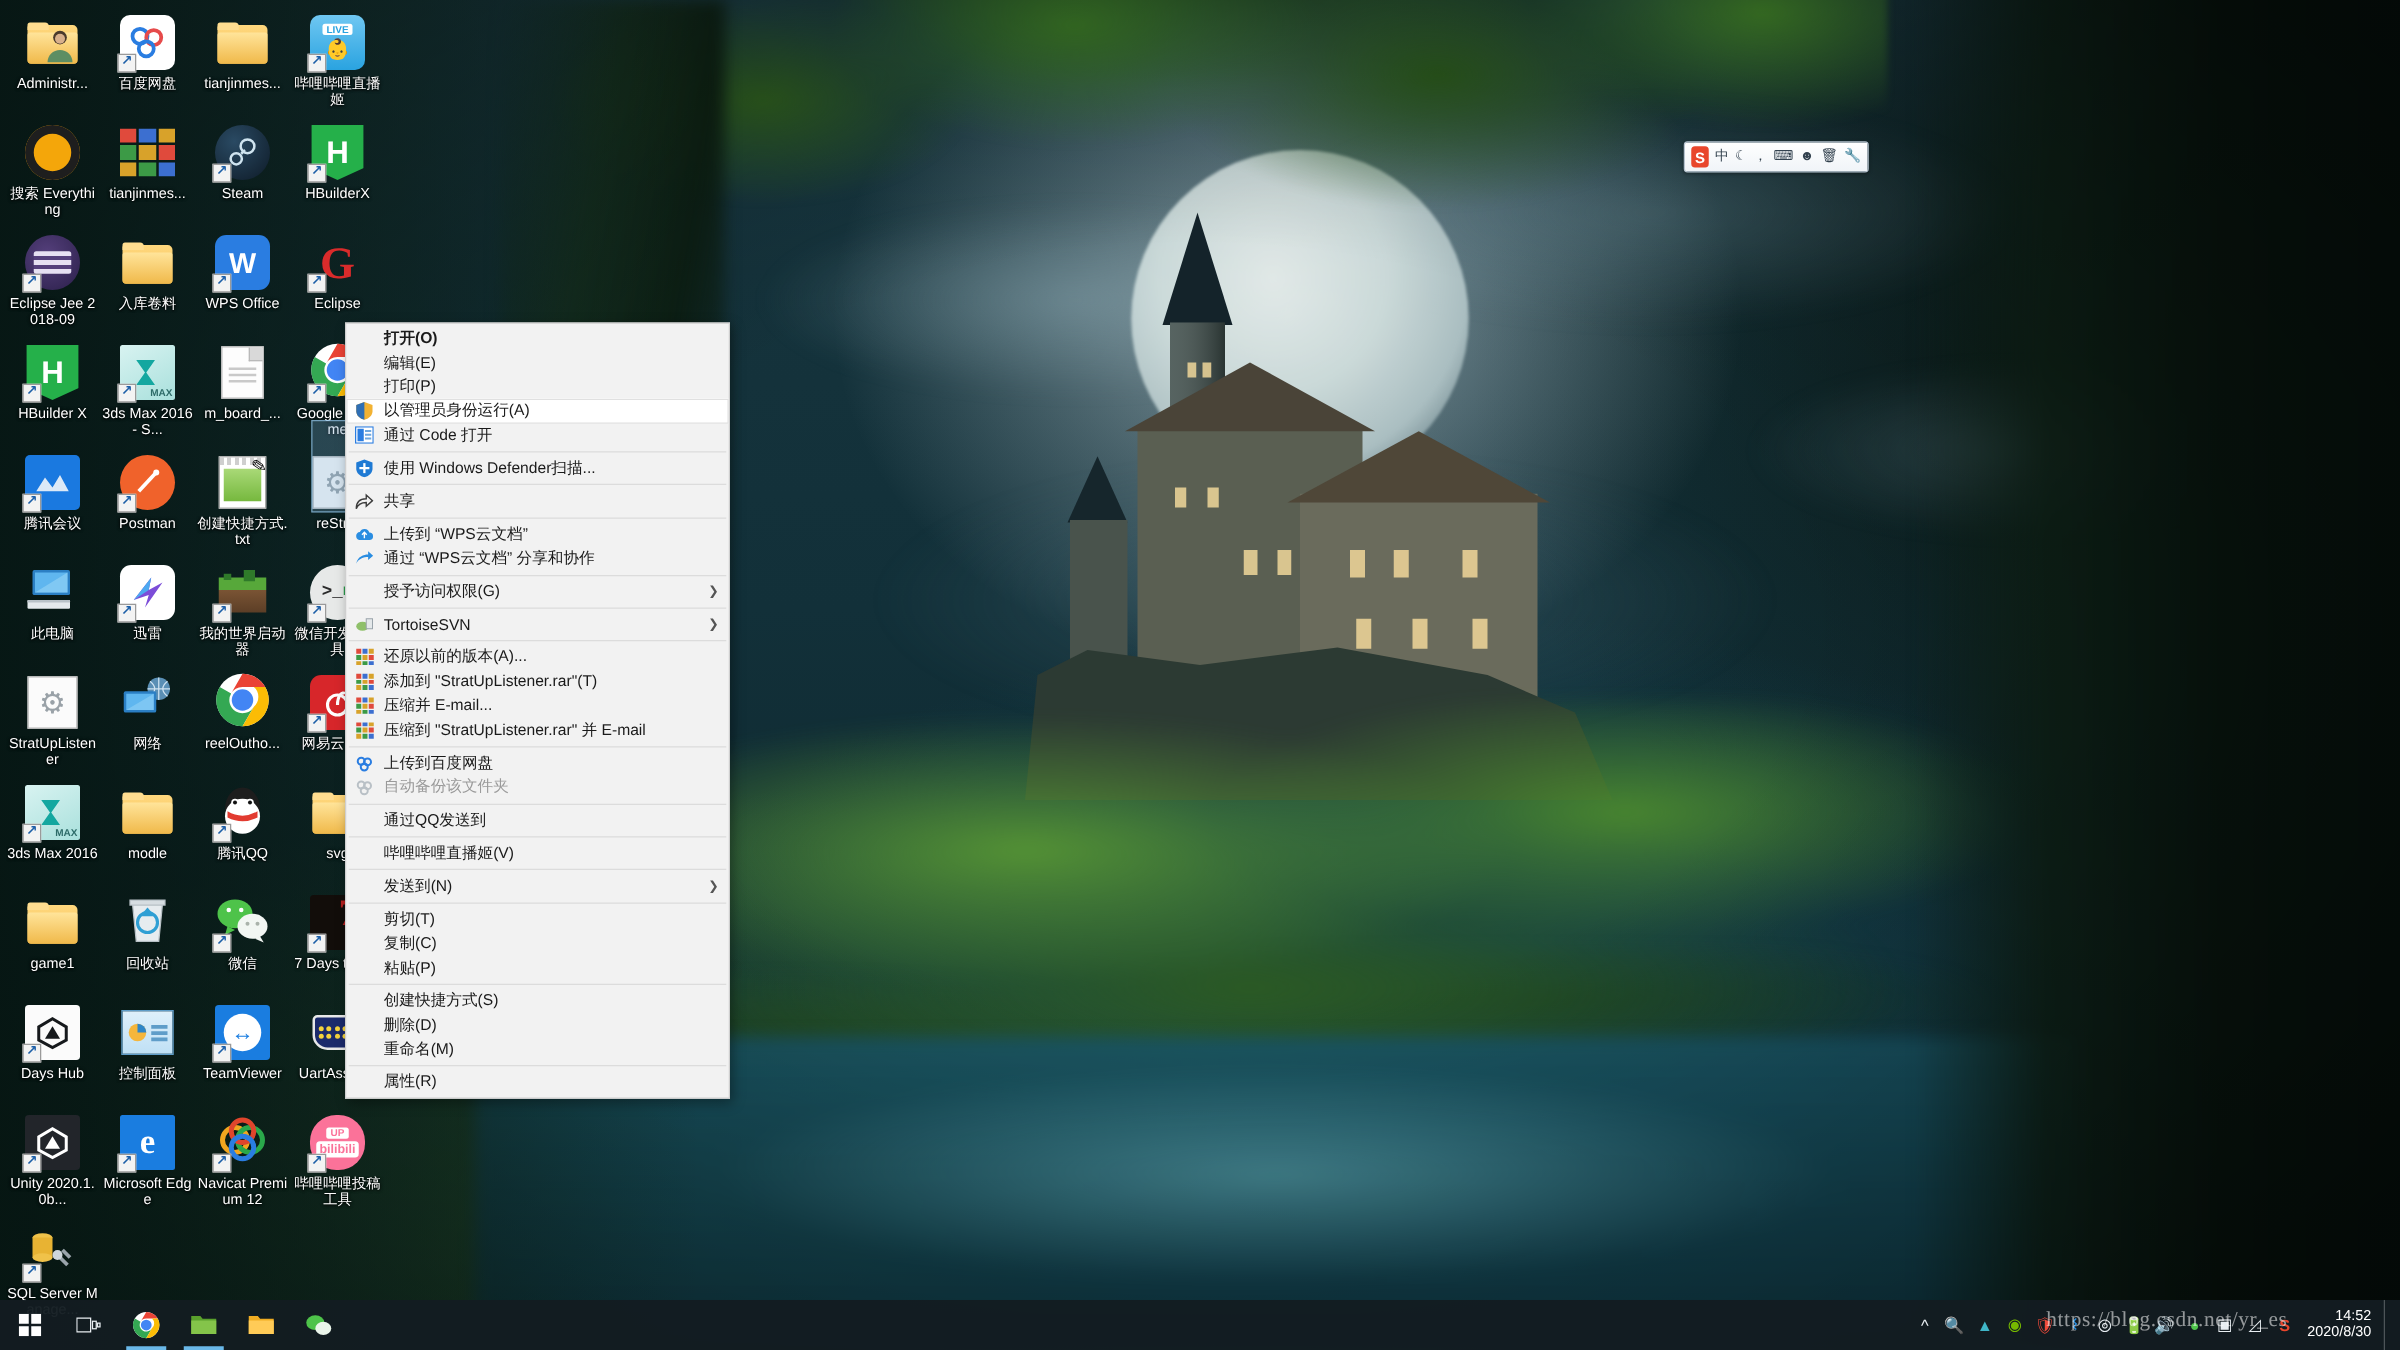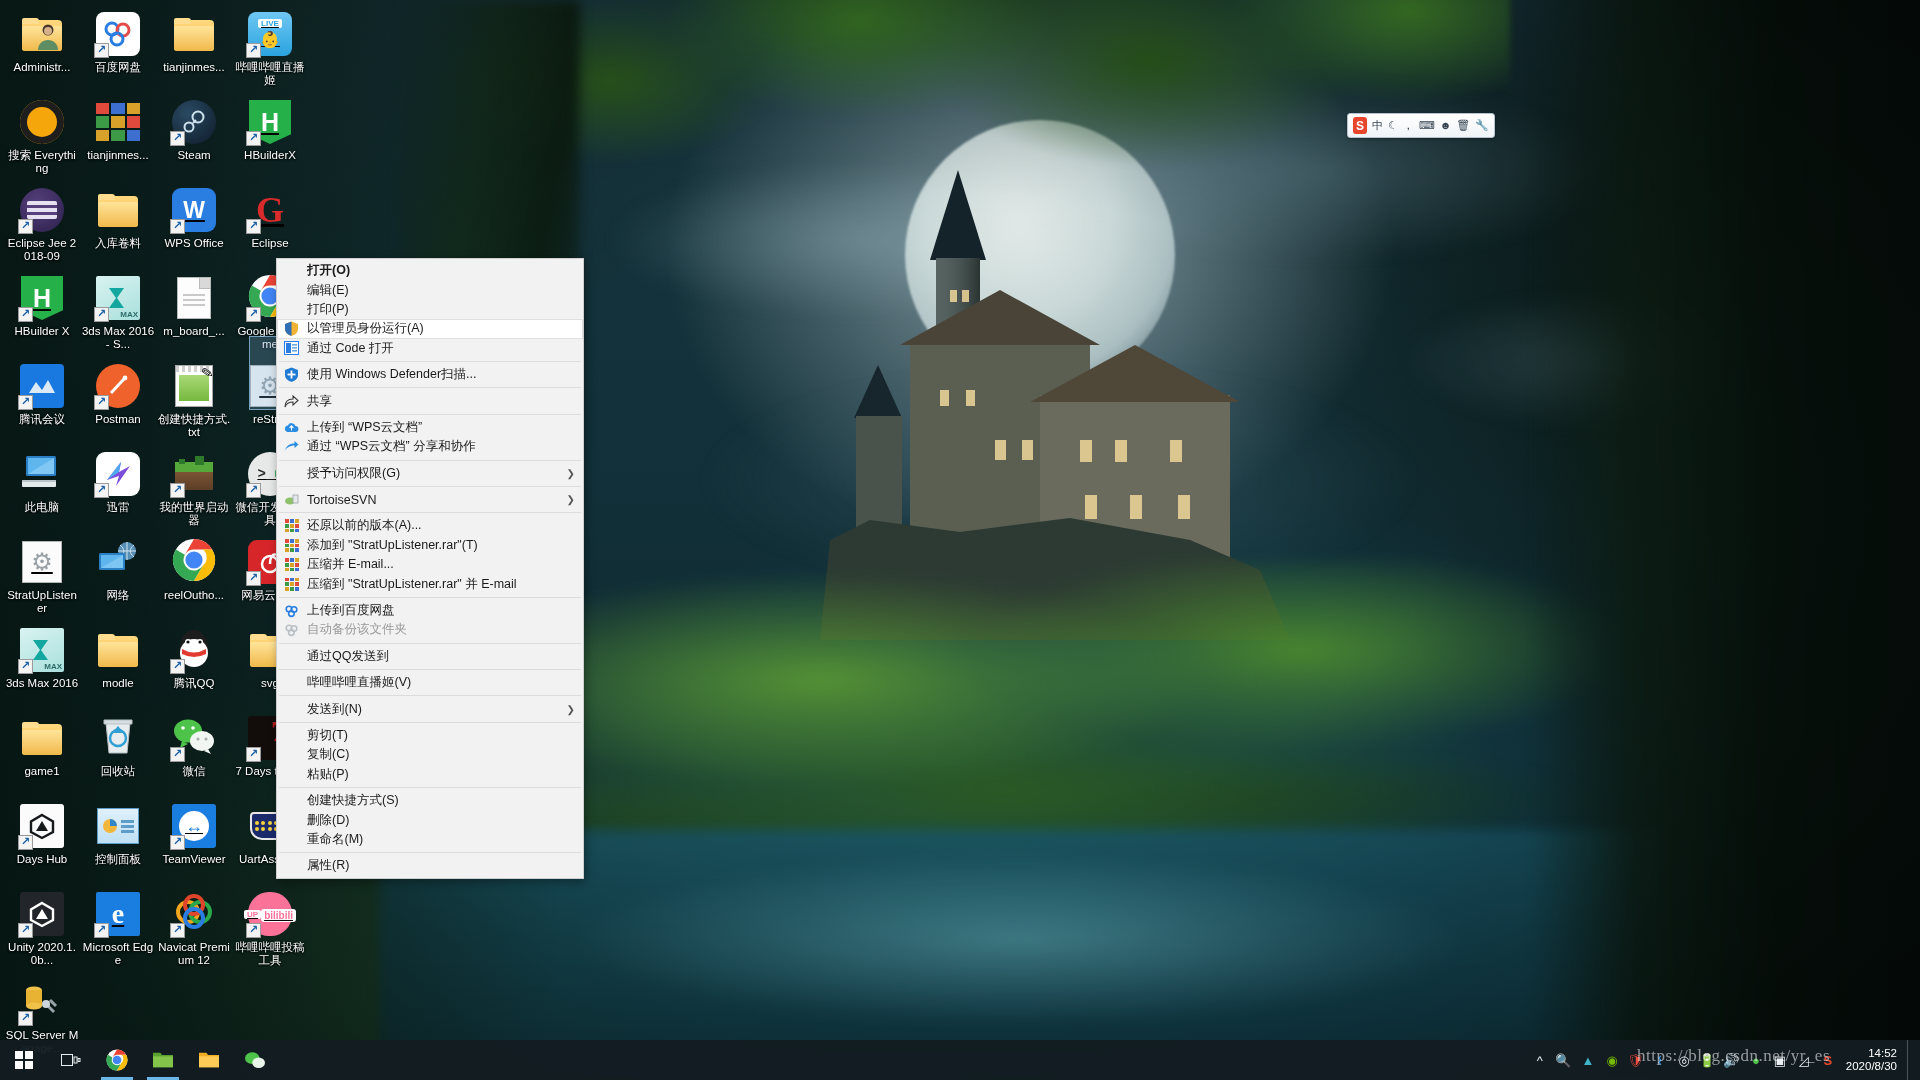--- a/index.html
+++ b/index.html
@@ -96,21 +96,21 @@
     column-gap: 0px; row-gap: 0px;
     padding: 6px 0 0 4px;
   }
   .dicon {
     width:76px; height:88px; display:flex; flex-direction:column;
     align-items:center; justify-content:flex-start; padding-top:4px;
     cursor:default;
   }
   .dicon .art {
     width:48px; height:48px; position:relative; margin-bottom:3px;
-    display:flex; align-items:center; justify-content:center;text-decoration:underline;
+    display:flex; align-items:center; justify-content:center;
   }
   .dicon .lbl {
     font-size:11.5px; line-height:13px; color:#ffffff; text-align:center;
     width:74px; max-height:28px; overflow:hidden;
     text-shadow: 0 1px 2px rgba(0,0,0,0.95), 0 0 3px rgba(0,0,0,0.9);
     word-break: break-all;
   }
   .shortcut-arrow {
     position:absolute; left:0px; bottom:0px; width:15px; height:15px;
     background:#f3f3f3; border:1px solid #9a9a9a;
@@ -727,21 +727,21 @@
               <circle cx="26" cy="20" r="10" fill="none" stroke="#2aa84a" stroke-width="4"></circle>
               <circle cx="20" cy="13" r="9" fill="none" stroke="#e0452c" stroke-width="4"></circle>
               <circle cx="20" cy="26" r="9" fill="none" stroke="#2a7de1" stroke-width="4"></circle>
             </svg></div>
           <span class="shortcut-arrow"></span>
         </div>
         <div class="lbl">Navicat Premium 12</div>
       </div>
       <div class="dicon">
         <div class="art">
-          <div class="sq" style="background:#fb7299;border-radius:21px;flex-direction:row;">
+          <div class="sq" style="background:#fb7299;border-radius:21px;flex-direction:column;">
             <span style="background:#fff;color:#fb7299;font-size:8px;font-weight:bold;padding:0 3px;border-radius:2px;">UP</span>
             <span style="background:#fff;color:#fb7299;font-size:10px;font-weight:bold;padding:1px 3px;border-radius:3px;margin-top:2px;">bilibili</span>
           </div>
           <span class="shortcut-arrow"></span>
         </div>
         <div class="lbl">哔哩哔哩投稿工具</div>
       </div>
       <div class="dicon">
         <div class="art">
           <div style="width:40px;height:40px;position:relative;"><svg width="40" height="40" viewBox="0 0 40 40">

